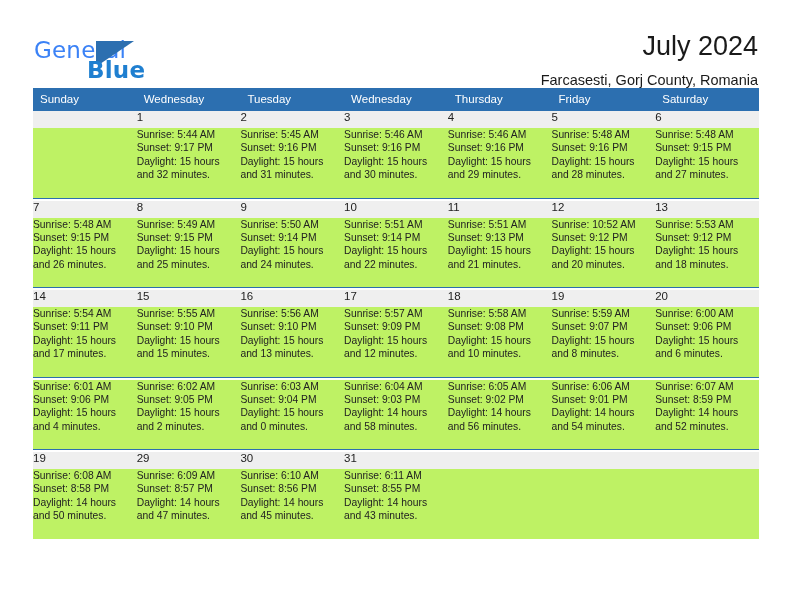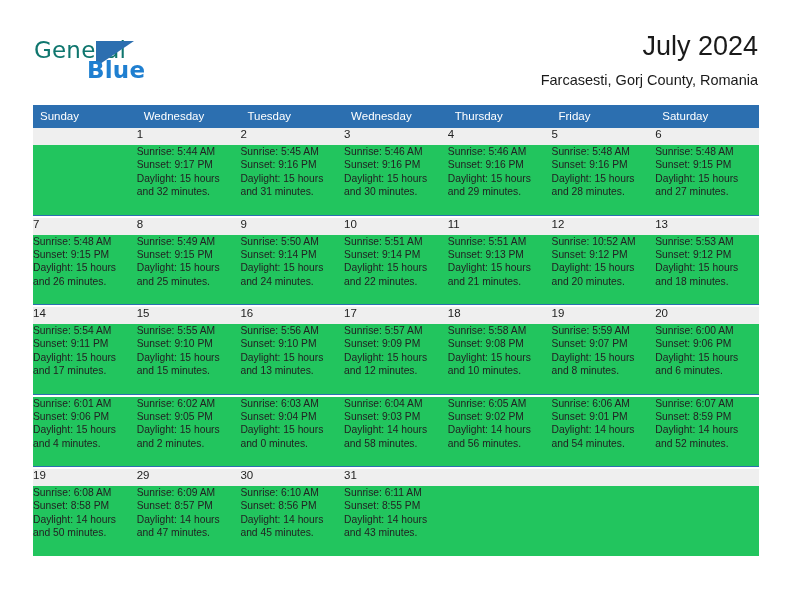--- a/index.html
+++ b/index.html
@@ -37,21 +37,21 @@
     top: 38px;
     width: 200px;
     height: 50px;
   }
   .brand-general {
     position: absolute;
     left: 0;
     top: 0;
     font-size: 23px;
     letter-spacing: 0.2px;
-    color: #0f766e;
+    color: #3b82f6;
     font-family: "DejaVu Sans", sans-serif;
     font-weight: 400;
     line-height: 24px;
   }
   .brand-blue {
     position: absolute;
     left: 53px;
     top: 20px;
     font-size: 23px;
     letter-spacing: 0.2px;
@@ -104,21 +104,21 @@
     color: #1a1a1a;
     font-weight: 400;
     line-height: 18px;
     white-space: nowrap;
   }
 
   
   .cal-wrap {
     position: absolute;
     left: 33px;
-    top: 105px;
+    top: 88px;
     width: 726px;
   }
   table.cal {
     width: 726px;
     border-collapse: collapse;
     table-layout: fixed;
   }
   table.cal th {
     background: #2c6fb0;
     color: #ffffff;
@@ -142,21 +142,21 @@
     color: #222222;
     padding: 3px 0 3px 7px;
     height: 17px;
     box-sizing: border-box;
     line-height: 13px;
   }
   .daynum.empty {
     color: transparent;
   }
   .dayinfo {
-    background: #22c55e;
+    background: #bef264;
     font-size: 10.3px;
     color: #222222;
     line-height: 13.4px;
     padding: 3px 6px 0 7px;
     height: 70px;
     box-sizing: border-box;
     margin-top: 22px;
   }
   .dayinfo div {
     white-space: normal;

